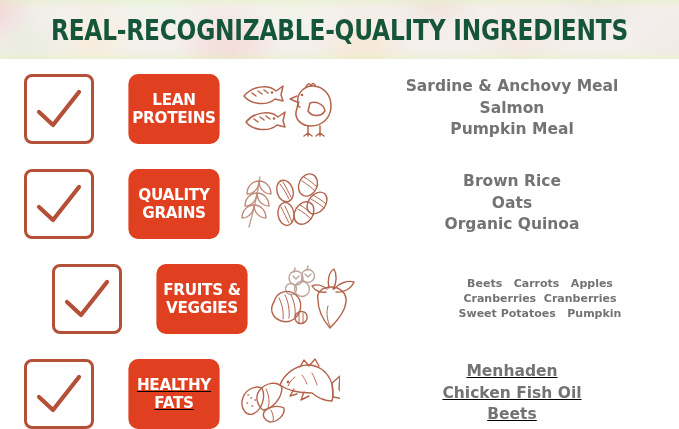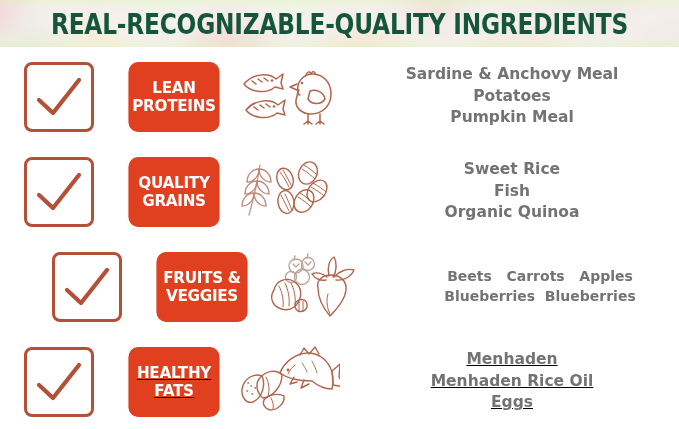--- a/index.html
+++ b/index.html
@@ -12,21 +12,21 @@
     height: 429px;
     font-family: "Liberation Sans", sans-serif;
     overflow: hidden;
     position: relative;
   }
 
   
   .banner {
     position: relative;
     width: 679px;
-    height: 47px;
+    height: 59px;
     overflow: hidden;
     background: #bef264;
   }
   .banner-bg {
     position: absolute;
     inset: 0;
     background:
       radial-gradient(ellipse 70px 50px at 18px 10px,  rgba(236,150,160,.85), rgba(236,150,160,0) 70%),
       radial-gradient(ellipse 60px 48px at 60px 40px,  rgba(214,221,198,.9), rgba(214,221,198,0) 70%),
       radial-gradient(ellipse 55px 42px at 120px 38px, rgba(245,222,180,.8), rgba(245,222,180,0) 72%),
@@ -142,21 +142,21 @@
     flex-direction: column;
     align-items: center;
     justify-content: center;
     color: #737373;
     font-family: "DejaVu Sans", sans-serif;
     font-weight: bold;
     text-align: center;
   }
   .text-cell .line { white-space: pre; line-height: 1.38; }
   .t-lg .line { font-size: 15.5px; }
-  .t-sm .line { font-size: 14px; }
+  .t-sm .line { font-size: 11px; }
 </style>
 </head>
 <body>
 
 <div class="banner">
   <div class="banner-bg"></div>
   <div class="banner-veil"></div>
   <div class="banner-title">REAL-RECOGNIZABLE-QUALITY INGREDIENTS</div>
 </div>
 
@@ -204,21 +204,21 @@
             <path d="M61 28 c-2 2 -1 5 1 5"></path>
 
             <path d="M70 52 v7 M70 59 l-4 3 M70 59 l4 3 M70 59 l0 3"></path>
             <path d="M82 52 v7 M82 59 l-4 3 M82 59 l4 3 M82 59 l0 3"></path>
           </g>
         </svg>
       </span>
     </div>
     <div class="text-cell t-lg">
       <div class="line">Sardine &amp; Anchovy Meal</div>
-      <div class="line">Potatoes</div>
+      <div class="line">Salmon</div>
       <div class="line">Pumpkin Meal</div>
     </div>
   </div>
 
   <div class="row row-2">
     <div class="check-cell">
       <div class="checkbox">
         <span>
           <svg width="52" height="52" viewBox="0 0 52 52">
             <path d="M6 30 L20 43 L46 10" fill="none" stroke="#b44f38" stroke-width="4.2" stroke-linecap="round" stroke-linejoin="round"></path>
@@ -272,22 +272,22 @@
             <g stroke="#b4644c">
               <ellipse cx="66" cy="44" rx="9" ry="12" transform="rotate(32 66 44)"></ellipse>
               <path d="M60 40 C65 43, 70 47, 73 50" stroke-width="1"></path>
               <path d="M62 36 C67 39, 72 43, 75 46" stroke-width="1"></path>
             </g>
           </g>
         </svg>
       </span>
     </div>
     <div class="text-cell t-lg">
-      <div class="line">Sweet Rice</div>
-      <div class="line">Fish</div>
+      <div class="line">Brown Rice</div>
+      <div class="line">Oats</div>
       <div class="line">Organic Quinoa</div>
     </div>
   </div>
 
   <div class="row row-3">
     <div class="check-cell">
       <div class="checkbox">
         <span>
           <svg width="52" height="52" viewBox="0 0 52 52">
             <path d="M6 30 L20 43 L46 10" fill="none" stroke="#b44f38" stroke-width="4.2" stroke-linecap="round" stroke-linejoin="round"></path>
@@ -328,21 +328,22 @@
 
             <path d="M63 26 C61 18, 63 10, 68 7 C71 12, 71 21, 67 27"></path>
             <path d="M68 27 C73 21, 82 18, 88 20 C85 27, 77 31, 70 30"></path>
             <path d="M61 27 C56 23, 50 22, 46 24 C49 29, 55 31, 60 30"></path>
           </g>
         </svg>
       </span>
     </div>
     <div class="text-cell t-sm">
       <div class="line">Beets   Carrots   Apples</div>
-      <div class="line">Blueberries  Blueberries</div>
+      <div class="line">Cranberries  Cranberries</div>
+      <div class="line">Sweet Potatoes   Pumpkin</div>
     </div>
   </div>
 
   <div class="row row-4">
     <div class="check-cell">
       <div class="checkbox">
         <span>
           <svg width="52" height="52" viewBox="0 0 52 52">
             <path d="M6 30 L20 43 L46 10" fill="none" stroke="#b44f38" stroke-width="4.2" stroke-linecap="round" stroke-linejoin="round"></path>
           </svg>
@@ -382,18 +383,18 @@
 
             <circle cx="52" cy="25" r="1.4" fill="#b4644c" stroke="none"></circle>
 
             <path d="M66 18 C68 21, 70 24, 71 27 M76 16 C78 20, 80 24, 81 28" stroke-width=".9"></path>
           </g>
         </svg>
       </span>
     </div>
     <div class="text-cell t-lg">
       <div class="line">Menhaden</div>
-      <div class="line">Menhaden Rice Oil</div>
-      <div class="line">Eggs</div>
+      <div class="line">Chicken Fish Oil</div>
+      <div class="line">Beets</div>
     </div>
   </div>
 
 </div>
 
 </body></html>

